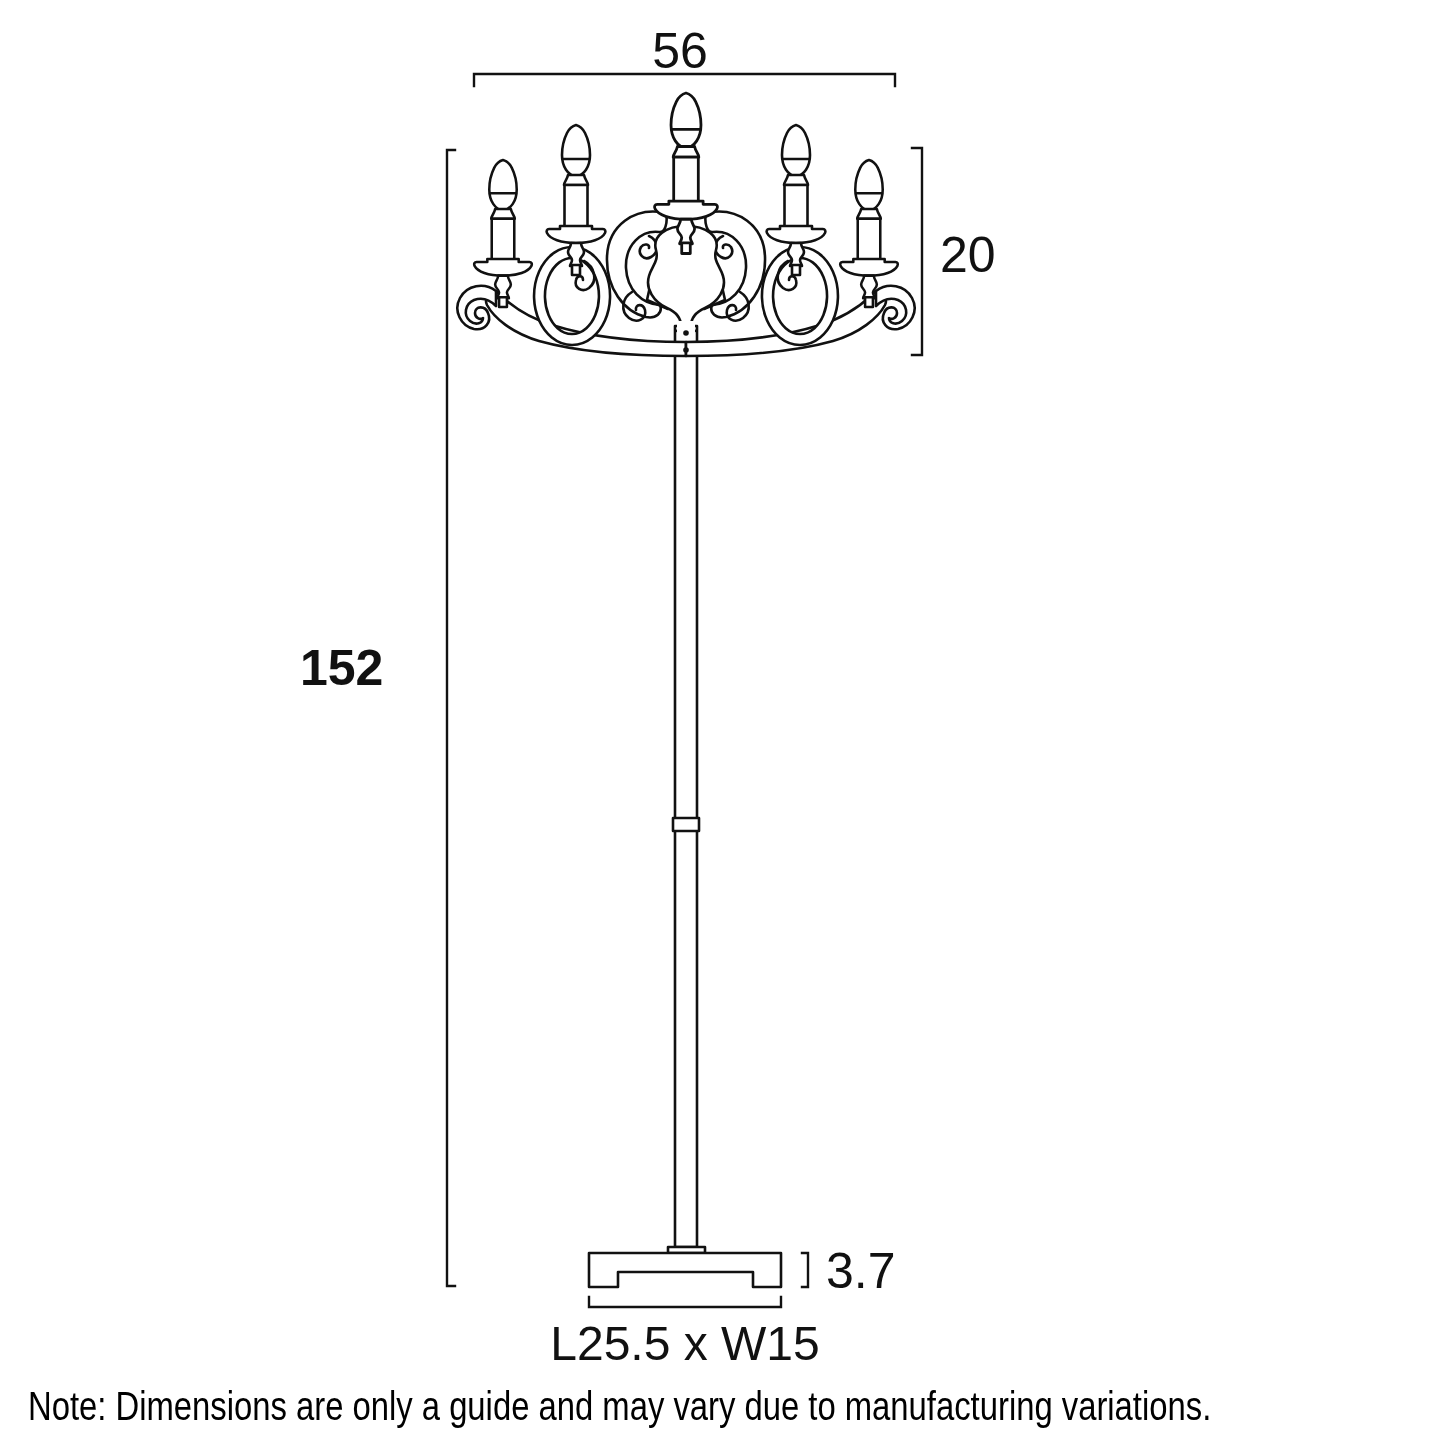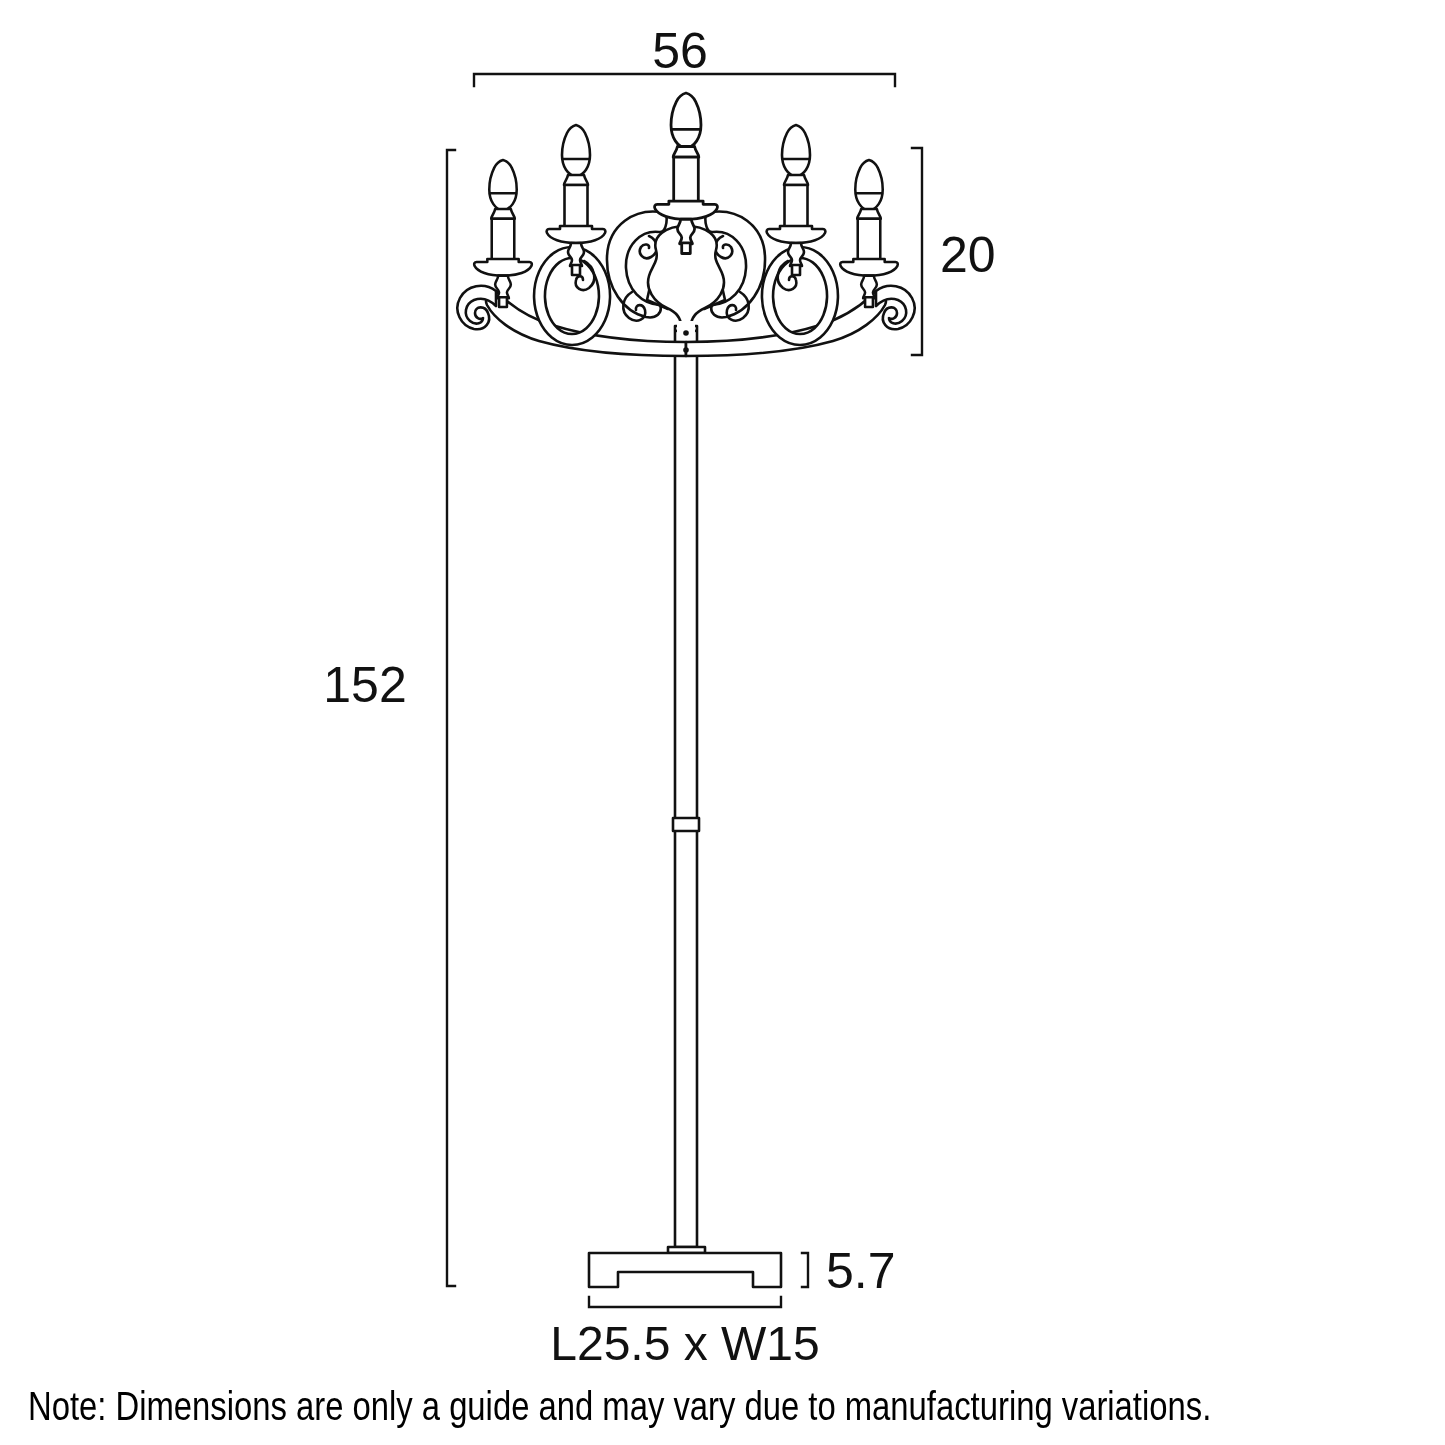--- a/index.html
+++ b/index.html
@@ -6,21 +6,21 @@
   #stage{
     position:relative;width:1445px;height:1445px;background:#fff;
     font-family:"Liberation Sans", sans-serif;color:#111;overflow:hidden;
   }
   #lamp-svg{position:absolute;left:0;top:0;}
   .dim-label{
     position:absolute;font-size:50px;line-height:1;color:#111;white-space:nowrap;
   }
   .dim-label.center{transform:translateX(-50%);}
   #label-head-width{left:652px;top:26px;margin-left:28px;}
-  #label-total-height{left:300px;top:660px;width:130px;text-align:center;}
+  #label-total-height{left:300px;top:643px;width:130px;text-align:left;font-weight:bold;}
   #label-head-height{left:940px;top:230px;text-align:center;}
   #label-base-height{left:826px;top:1246px;}
   #label-base-footprint{left:685px;top:1320px;font-size:48px;}
   #note-text{
     position:absolute;left:28px;top:1384px;font-size:40px;line-height:1.1;
     white-space:nowrap;transform:scaleX(0.82);transform-origin:left center;color:#000;
   }
 </style>
 </head>
 <body>
@@ -81,17 +81,17 @@
       <path d="M455,150 L447,150 L447,1286 L455,1286"></path>
       <path d="M912,148 L922,148 L922,355 L912,355"></path>
       <path d="M802,1253 L808,1253 L808,1287 L802,1287"></path>
       <path d="M589,1297 L589,1307 L781,1307 L781,1297"></path>
     </g>
   </svg>
 
   <div class="dim-label center" id="label-head-width">56</div>
   <div class="dim-label" id="label-total-height">152</div>
   <div class="dim-label" id="label-head-height">20</div>
-  <div class="dim-label" id="label-base-height">5.7</div>
+  <div class="dim-label" id="label-base-height">3.7</div>
   <div class="dim-label center" id="label-base-footprint">L25.5 x W15</div>
 
   <div id="note-text">Note: Dimensions are only a guide and may vary due to manufacturing variations.</div>
 </div>
 
 </body></html>

